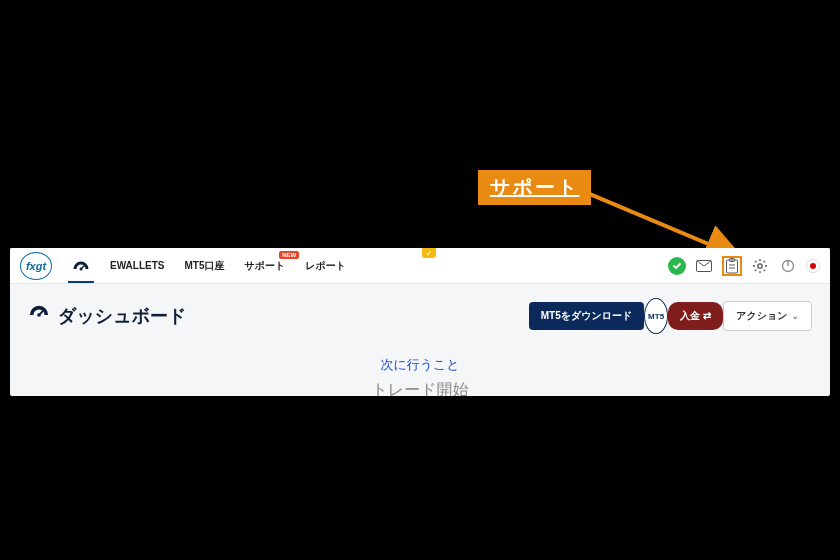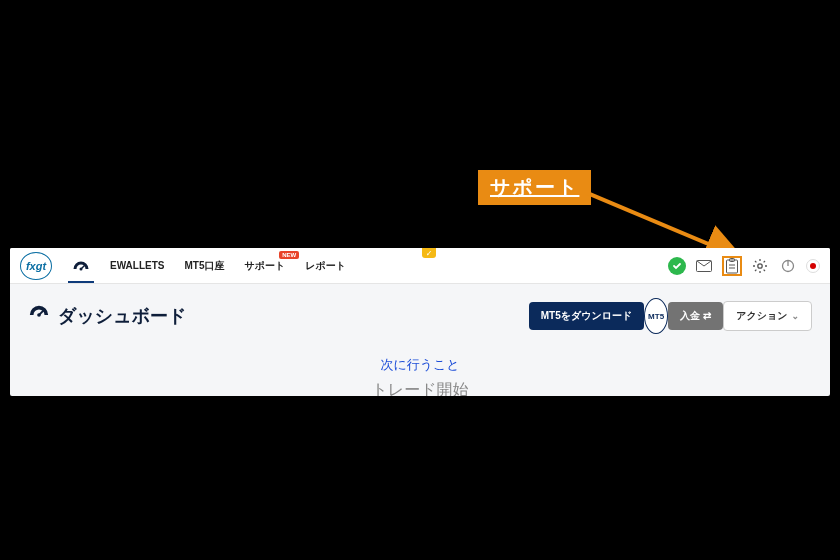--- a/index.html
+++ b/index.html
@@ -153,21 +153,21 @@
   .hdr-actions { display: flex; align-items: center; }
   .btn {
     font-size: 10px; font-weight: bold;
     padding: 7px 12px;
     border-radius: 4px;
     cursor: pointer;
     border: none;
     white-space: nowrap;
   }
   .btn-navy { background: #0b2a5b; color: #fff; }
-  .btn-green { background: #737373; color: #fff; }
+  .btn-green { background: #7f1d1d; color: #fff; border-radius: 10px; }
   .btn-outline {
     background: #fff; color: #333; border: 1px solid #ccc;
     display: flex; align-items: center; gap: 4px; justify-content: flex-end;
   }
   .mt5-circle {
     width: 24px; height: 36px; border-radius: 50%;
     border: 1.5px solid #0b2a5b;
     display: flex; align-items: center; justify-content: center;
     font-size: 8px; font-weight: bold; color: #0b2a5b;
     background: #fff;

